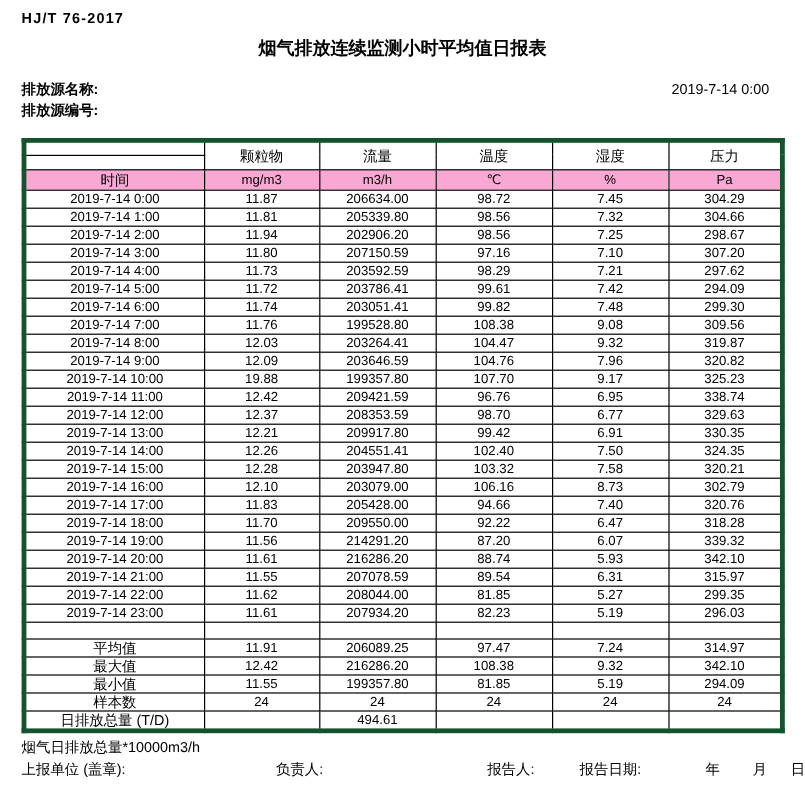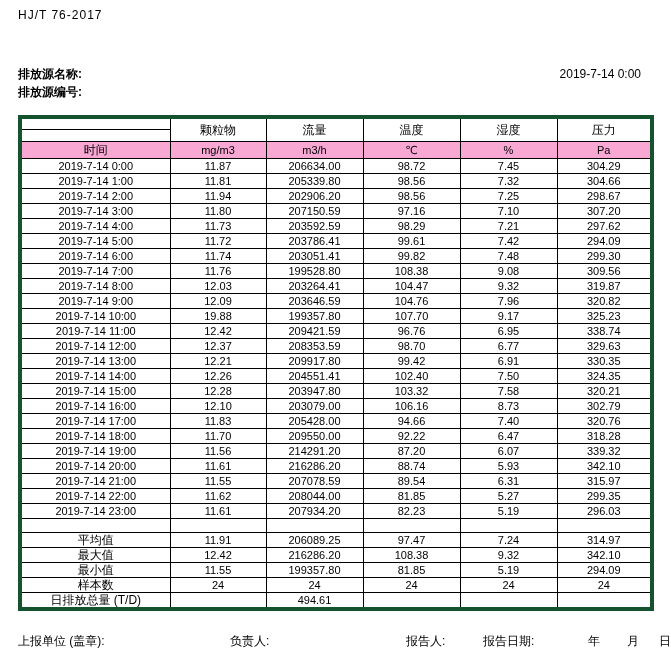--- a/index.html
+++ b/index.html
@@ -7,21 +7,21 @@
   body { font-family: "Liberation Sans", "DejaVu Sans", sans-serif; color: #000; }
   .page {
     position: relative;
     width: 671px;
     height: 660px;
     background: #ffffff;
     overflow: hidden;
   }
   .standard {
     position: absolute; left: 18px; top: 8px;
-    font-size: 12px; font-weight: normal; letter-spacing: 1px; text-align: right;
+    font-size: 12px; font-weight: bold; letter-spacing: 1px; text-align: right;
   }
   .title {
     position: absolute; left: 0; top: 31px; width: 100%;
     text-align: center; font-size: 15px; font-weight: bold;
   }
   .source-name {
     position: absolute; left: 18px; top: 66px;
     font-size: 12px; font-weight: bold;
   }
   .report-datetime {
@@ -71,20 +71,21 @@
   .fl-year   { left: 588px; }
   .fl-month  { left: 627px; }
   .fl-day    { left: 659px; }
 </style>
 </head>
 <body>
 
 <div class="page">
 
   <div class="standard">HJ/T  76-2017</div>
+  <div class="title">烟气排放连续监测小时平均值日报表</div>
 
   <div class="source-name">排放源名称:</div>
   <div class="report-datetime">2019-7-14 0:00</div>
   <div class="source-code">排放源编号:</div>
 
   <table class="report">
     <colgroup>
       <col style="width:150px">
       <col style="width:96px">
       <col style="width:97px">
@@ -350,20 +351,21 @@
           <td class="label-cell">日排放总量 (T/D)</td>
           <td></td>
           <td>494.61</td>
           <td></td>
           <td></td>
           <td></td>
         </tr>
       </tbody>
   </table>
 
+  <div class="foot-note">烟气日排放总量*10000m3/h</div>
   <div class="foot-line">
     <span class="fl-unit">上报单位 (盖章):</span>
     <span class="fl-resp">负责人:</span>
     <span class="fl-report">报告人:</span>
     <span class="fl-date">报告日期:</span>
     <span class="fl-year">年</span>
     <span class="fl-month">月</span>
     <span class="fl-day">日</span>
   </div>
 

